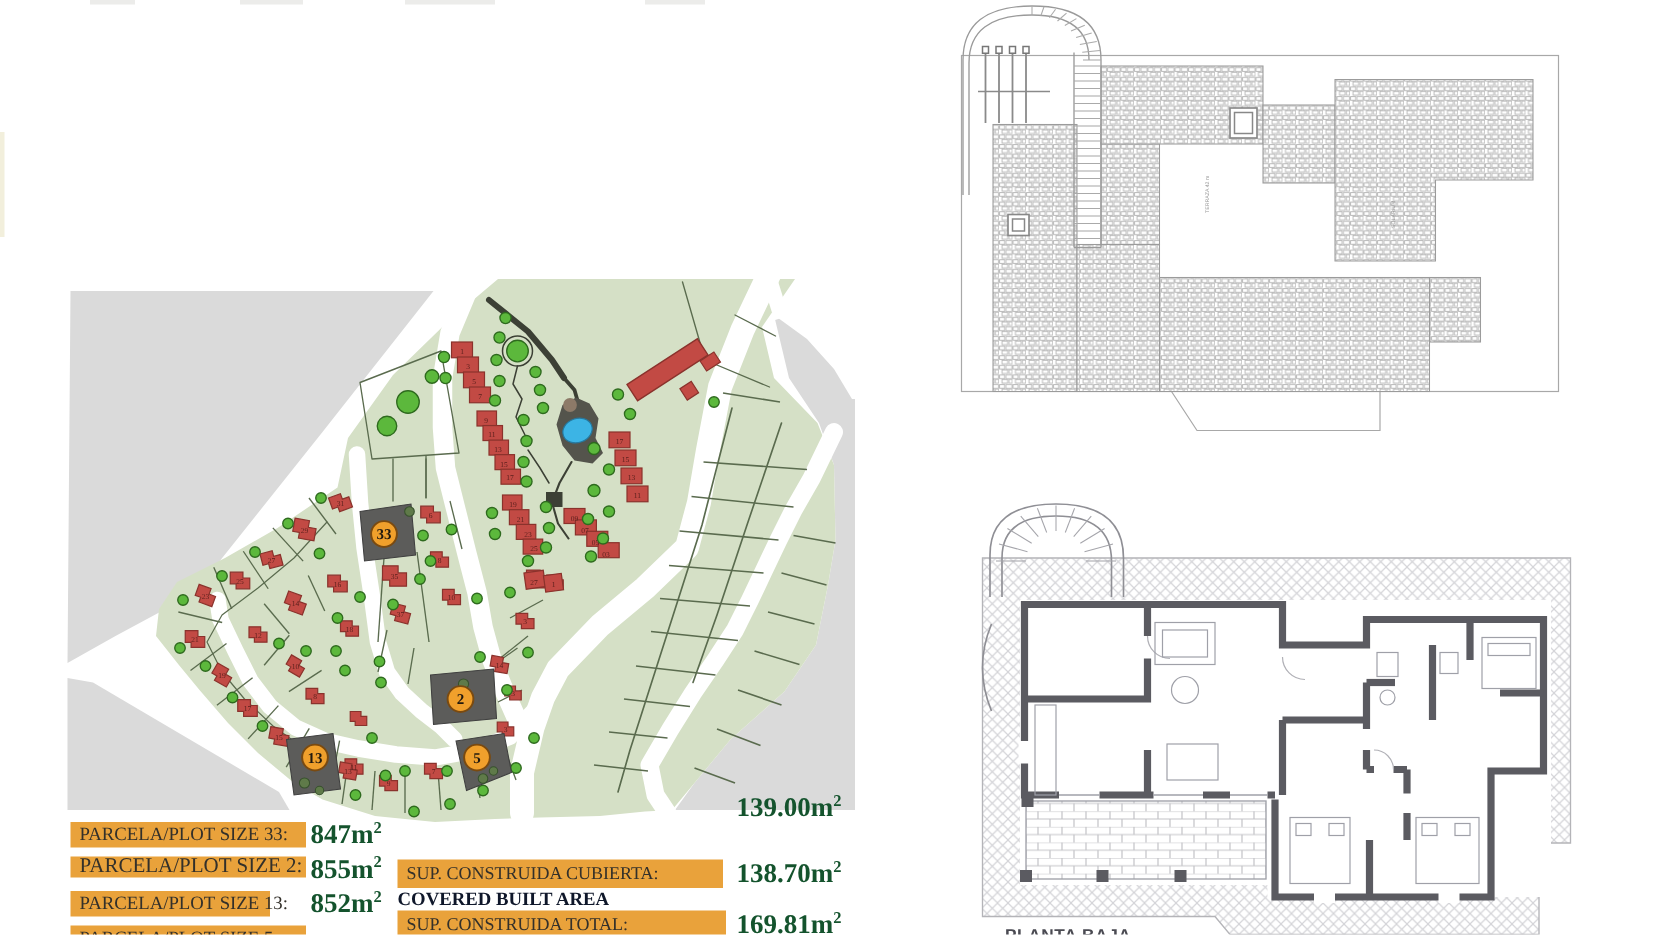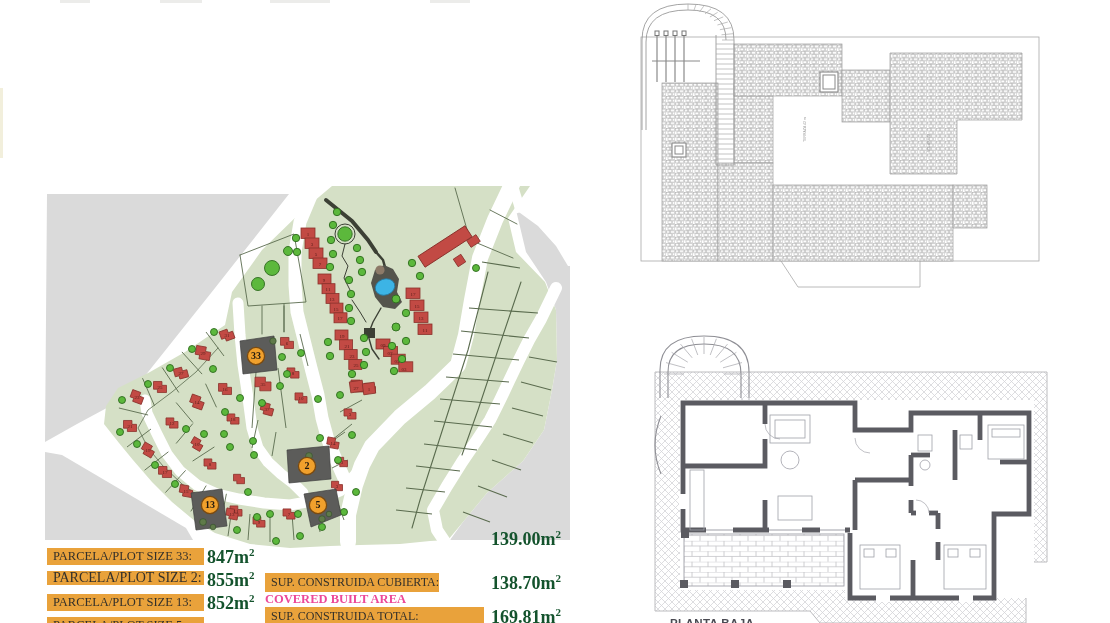--- a/index.html
+++ b/index.html
@@ -1,17 +1,17 @@
 <!DOCTYPE html>
 <html><head><meta charset="utf-8">
 <style>
 html,body{margin:0;padding:0;background:#ffffff;width:1110px;height:623px;overflow:hidden}
 #wrap{position:relative;width:1110px;height:623px;font-family:"Liberation Serif",serif}
 svg{position:absolute;left:0;top:0}
-.tbl{position:absolute;font-weight:bold;color:#ec4899;white-space:nowrap}
+.tbl{position:absolute;font-weight:bold;color:#0f172a;white-space:nowrap}
 .obox{position:absolute;background:#e9a23b;color:#33302a;font-weight:normal;display:flex;align-items:center;padding-left:6px;box-sizing:border-box;white-space:nowrap}
 .val{position:absolute;color:#14532d;font-weight:bold;font-size:18px;white-space:nowrap}
 .val sup{font-size:11px}
 </style></head>
 <body>
 <div id="wrap">
 <svg width="1110" height="623" viewBox="0 0 1110 623">
 <defs>
 <pattern id="roofh" width="9" height="6.4" patternUnits="userSpaceOnUse">
   <rect width="9" height="6.4" fill="#ffffff"></rect>
@@ -539,21 +539,21 @@
 <line x1="684.0" y1="374.0" x2="664.0" y2="374.0"></line>
 </g>
 <path d="M661,416 Q649,445 661,474" stroke="#8f8f95" stroke-width="1.1" fill="none"></path>
 <text x="670" y="627" font-family="Liberation Sans, sans-serif" font-size="11.5" font-weight="bold" fill="#4a4a52" letter-spacing="0.4">PLANTA BAJA</text>
 </g>
 </svg>
 <div class="obox" style="left:47px;top:548px;width:157px;height:17px;font-size:12.5px">PARCELA/PLOT SIZE 33:</div>
 <div class="val" style="left:207px;top:546px">847m<sup>2</sup></div>
 <div class="obox" style="left:47px;top:571px;width:157px;height:14px;font-size:14px">PARCELA/PLOT SIZE 2:</div>
 <div class="val" style="left:207px;top:569px">855m<sup>2</sup></div>
-<div class="obox" style="left:47px;top:594px;width:157px;height:17px;font-size:12.5px">PARCELA/PLOT SIZE 13:</div>
+<div class="obox" style="left:47px;top:594px;width:133px;height:17px;font-size:12.5px">PARCELA/PLOT SIZE 13:</div>
 <div class="val" style="left:207px;top:592px">852m<sup>2</sup></div>
 <div class="obox" style="left:47px;top:617px;width:157px;height:17px;font-size:12.5px">PARCELA/PLOT SIZE 5:</div>
 <div class="val" style="left:491px;top:528px">139.00m<sup>2</sup></div>
-<div class="obox" style="left:265px;top:573px;width:174px;height:19px;font-size:12px">SUP. CONSTRUIDA CUBIERTA:</div>
+<div class="obox" style="left:265px;top:573px;width:217px;height:19px;font-size:12px">SUP. CONSTRUIDA CUBIERTA:</div>
 <div class="val" style="left:491px;top:572px">138.70m<sup>2</sup></div>
 <div class="tbl" style="left:265px;top:592px;font-size:12.5px">COVERED BUILT AREA</div>
 <div class="obox" style="left:265px;top:607px;width:219px;height:19px;font-size:12px">SUP. CONSTRUIDA TOTAL:</div>
 <div class="val" style="left:491px;top:606px">169.81m<sup>2</sup></div>
 </div>
 </body></html>

